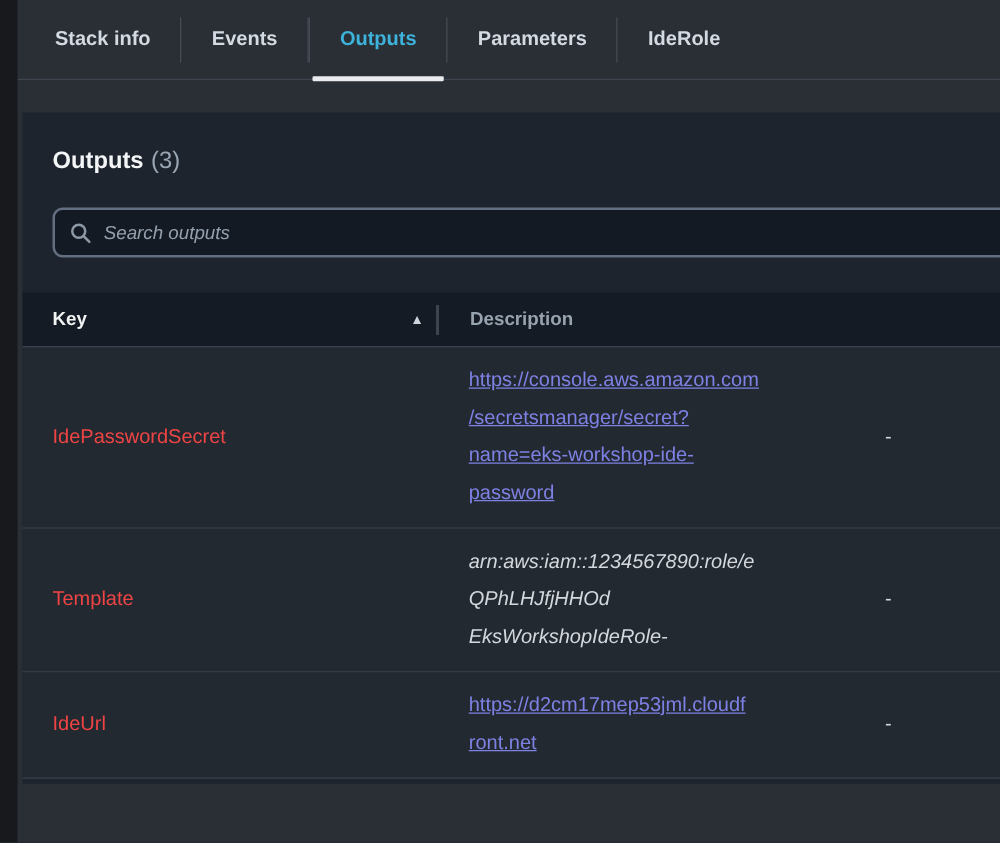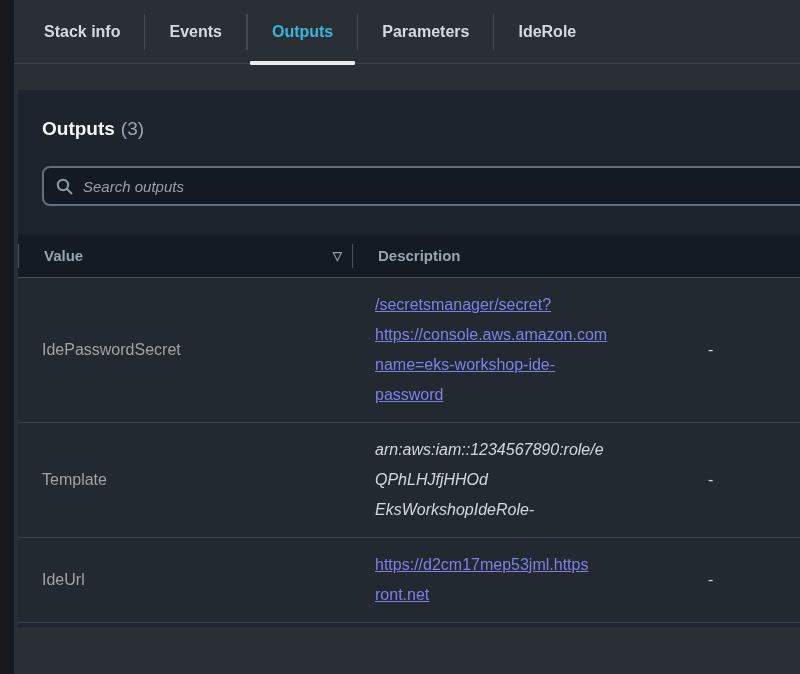--- a/index.html
+++ b/index.html
@@ -74,21 +74,21 @@
   .sort-icon { margin-left:auto; margin-right:10px; font-size:11px; color:#cfd5da; }
   .sort-icon.inactive { color:#8d99a8; font-size:12px; }
   .col-sep { width:1px; height:24px; background:#4a535f; flex:0 0 auto; }
 
   .row {
     display:flex; align-items:center;
     background:#232931; border-bottom:1px solid #3b424b;
     font-size:16px; line-height:30px;
   }
   .cell { padding-top:12px; padding-bottom:12px; }
-  .cell-key   { width:331px; padding-left:24px; color:#a3a3a3; align-self:center; }
+  .cell-key   { width:331px; padding-left:24px; color:#ef4444; align-self:center; }
   .cell-value { width:333px; padding-left:26px; padding-right:18px; }
   .cell-desc  { flex:1; padding-left:26px; color:#d3d8dd; }
   .value-line { display:block; white-space:nowrap; }
   a.value-link { color:#7e81e4; text-decoration:underline; cursor:pointer; }
   .value-text { color:#d3d8dd;font-style:italic; }
 </style>
 </head>
 <body>
 
 <div class="screen">
@@ -117,37 +117,37 @@
         <svg width="17" height="17" viewBox="0 0 17 17">
           <circle cx="7" cy="7" r="5.2" fill="none" stroke="#8c98a6" stroke-width="2"></circle>
           <line x1="11" y1="11" x2="15.5" y2="15.5" stroke="#8c98a6" stroke-width="2" stroke-linecap="round"></line>
         </svg>
         <input type="text" value="" placeholder="Search outputs" style="">
       </div>
     </div>
 
     <div class="table">
       <div class="thead">
+        <div class="th th-key">
+          <span>Key</span>
+          <span class="sort-icon">▲</span>
+        </div>
         <div class="col-sep"></div>
-        <div class="th th-value">
-          <span>Value</span>
-          <span class="sort-icon inactive">▽</span>
-        </div>
         <div class="col-sep"></div>
         <div class="th th-desc">
           <span>Description</span>
         </div>
       </div>
 
       <div class="row">
         <div class="cell cell-key">IdePasswordSecret</div>
         <div class="cell cell-value">
           <a class="value-link">
+            <span class="value-line">https://console.aws.amazon.com</span>
             <span class="value-line">/secretsmanager/secret?</span>
-            <span class="value-line">https://console.aws.amazon.com</span>
             <span class="value-line">name=eks-workshop-ide-</span>
             <span class="value-line">password</span>
           </a>
         </div>
         <div class="cell cell-desc">-</div>
       </div>
 
       <div class="row">
         <div class="cell cell-key">Template</div>
         <div class="cell cell-value">
@@ -157,21 +157,21 @@
             <span class="value-line">EksWorkshopIdeRole-</span>
           </span>
         </div>
         <div class="cell cell-desc">-</div>
       </div>
 
       <div class="row">
         <div class="cell cell-key">IdeUrl</div>
         <div class="cell cell-value">
           <a class="value-link">
-            <span class="value-line">https://d2cm17mep53jml.https</span>
+            <span class="value-line">https://d2cm17mep53jml.cloudf</span>
             <span class="value-line">ront.net</span>
           </a>
         </div>
         <div class="cell cell-desc">-</div>
       </div>
     </div>
   </section>
 
 </div>
 

